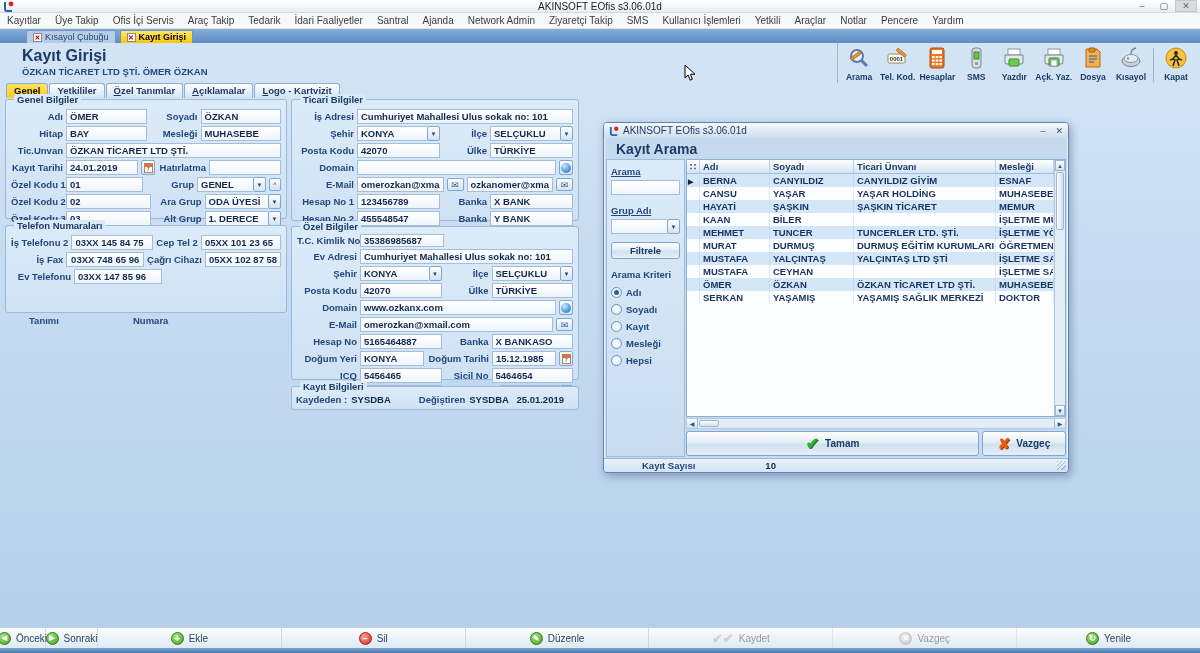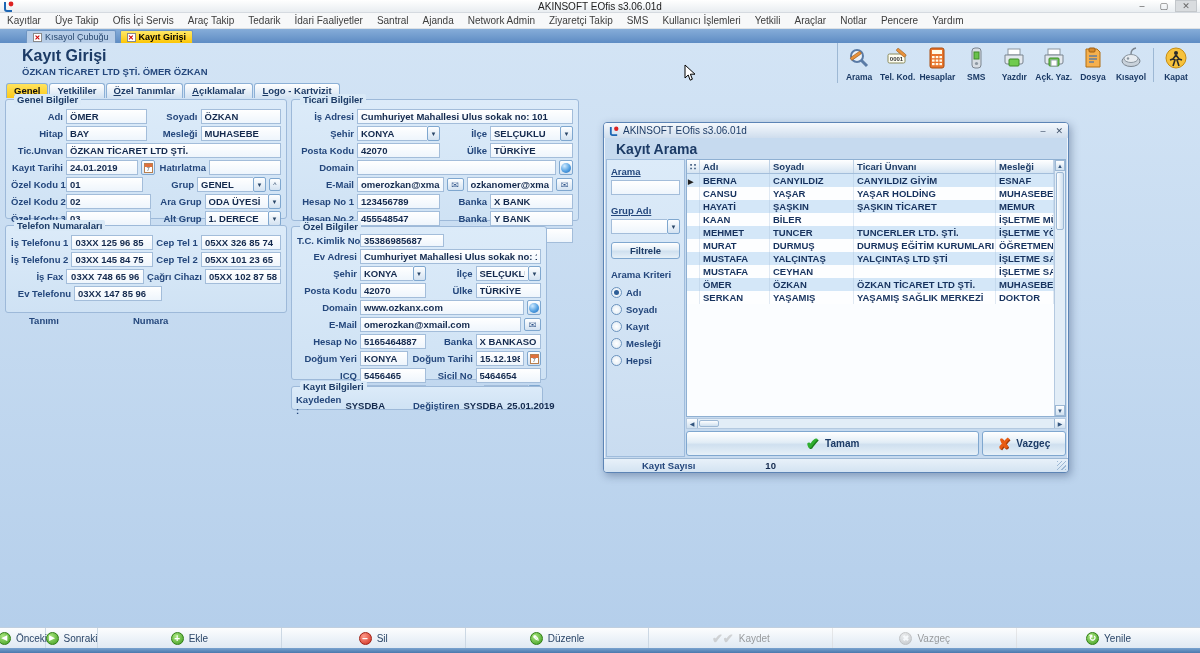--- a/index.html
+++ b/index.html
@@ -350,26 +350,20 @@
       <span style="width:22px"></span>
       <span class="cb on"></span>
       <span class="cblbl">SMS</span>
       <span class="cblbl" style="margin-left:auto;margin-right:18px">Kart No 1</span>
     </div>
   </div>
 
   <div class="fs" style="left:5px;top:182px;width:282px;height:88px">
     <span class="legend">Telefon Numaraları</span>
     <div class="frow">
-      <span class="lbl l60">İş Telefonu 1</span>
-      <input class="txt" style="width: 88px;" value="03XX 125 96 85">
-      <span class="lbl" style="flex:1">Cep Tel 1</span>
-      <input class="txt" style="width: 86px;" value="05XX 326 85 74">
-    </div>
-    <div class="frow">
       <span class="lbl l60">İş Telefonu 2</span>
       <input class="txt" style="width: 88px;" value="03XX 145 84 75">
       <span class="lbl" style="flex:1">Cep Tel 2</span>
       <input class="txt" style="width: 86px;" value="05XX 101 23 65">
     </div>
     <div class="frow">
       <span class="lbl l60">İş Fax</span>
       <input class="txt" style="width: 88px; text-align: center;" value="03XX 748 65 96">
       <span class="lbl" style="flex:1">Çağrı Cihazı</span>
       <input class="txt" style="width: 86px;" value="05XX 102 87 58">
@@ -438,21 +432,21 @@
       <input class="txt fx" value="Y BANK" style="">
     </div>
     <div class="frow">
       <span class="lbl l57">Vergi No</span>
       <input class="txt fx" value="1023654789" style="">
       <span class="lbl" style="width:62px">Vergi Dairesi</span>
       <input class="txt fx" value="MERKEZ" style="">
     </div>
   </div>
 
-  <div class="fs" style="left:291px;top:183px;width:256px;height:154px">
+  <div class="fs" style="left:291px;top:183px;width:288px;height:154px">
     <span class="legend">Özel Bilgiler</span>
     <div class="frow" style="height:13px;margin-top:0">
       <span class="lbl l60">T.C. Kimlik No</span>
       <input class="txt" style="width: 84px; height: 13px;" value="35386985687">
     </div>
     <div class="frow">
       <span class="lbl l60">Ev Adresi</span>
       <input class="txt fx" value="Cumhuriyet Mahallesi Ulus sokak no: 101" style="">
     </div>
     <div class="frow">
@@ -510,21 +504,21 @@
       <span class="lbl l60">Nick Name</span>
       <input class="txt fx" value="" style="">
       <span class="lbl" style="width:52px">Kan Grubu</span>
       <span class="dd">
         <input class="txt" value="A Rh+" style="">
         <span class="ddb">▼</span>
       </span>
     </div>
   </div>
 
-  <div class="fs" style="left:291px;top:343px;width:252px;height:24px;padding-top:6px">
+  <div class="fs" style="left:291px;top:343px;width:288px;height:24px;padding-top:6px">
     <span class="legend">Kayıt Bilgileri</span>
     <div class="kayit-row">
       <span>Kaydeden :</span>
       <span class="v">SYSDBA</span>
       <span style="margin-left:24px">Değiştiren</span>
       <span class="v">SYSDBA</span>
       <span class="v" style="margin-left:auto;margin-right:10px">25.01.2019</span>
     </div>
   </div>
 

